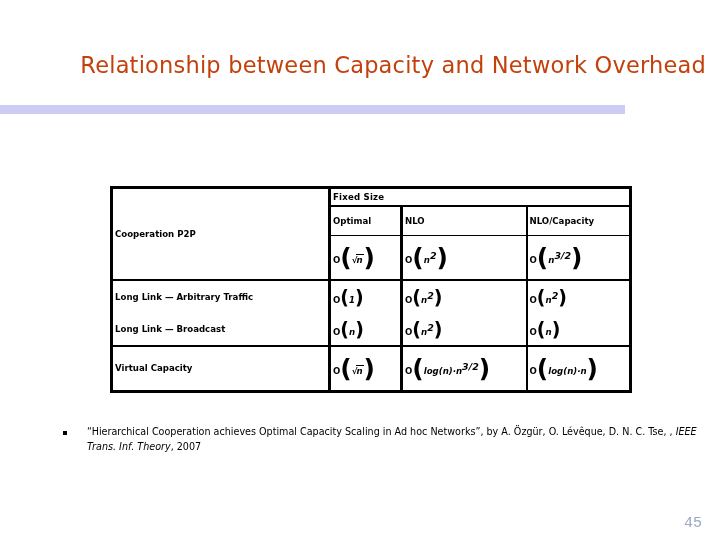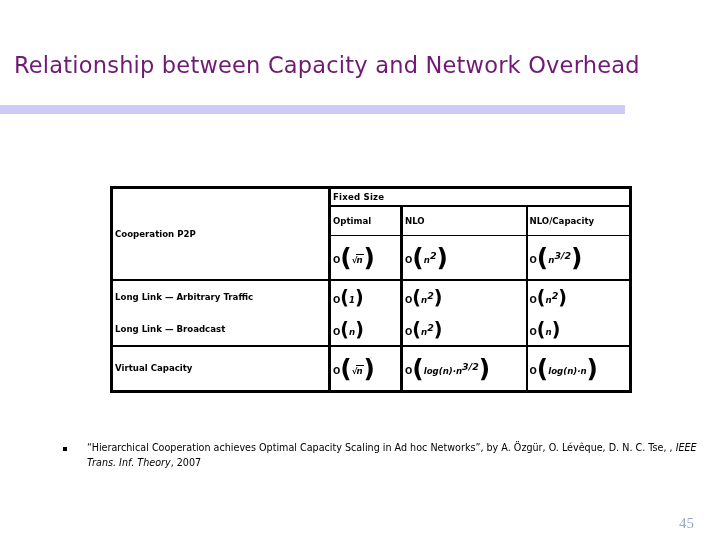--- a/index.html
+++ b/index.html
@@ -12,28 +12,29 @@
     height: 540px;
     position: relative;
     overflow: hidden;
     font-family: "DejaVu Sans", sans-serif;
     color: #000000;
   }
 
   
   .slide-title {
     position: absolute;
-    left: 14px;
+    left: 6px;
     top: 52px;
     width: 700px;
     font-size: 22.5px;
     font-weight: 400;
     letter-spacing: 0.2px;
-    color: #701a75;
+    color: #c2410c;
     white-space: nowrap;
+    text-align: right;
   }
 
   .title-rule {
     position: absolute;
     left: 0px;
     top: 105px;
     width: 625px;
     height: 9px;
     background: #ccccf5;
   }
@@ -108,21 +109,21 @@
     border-top: 1px solid #000;
     padding: 0 1px 0 0;
     margin-left: -1px;
   }
   .radical { font-style: normal; }
 
   
   .citation-block {
     position: absolute;
     left: 57px;
-    top: 440px;
+    top: 424px;
     width: 640px;
   }
   .bullet-sq {
     position: absolute;
     left: 6px;
     top: 7px;
     width: 4px;
     height: 4px;
     background: #000000;
   }
@@ -133,25 +134,25 @@
     color: #000000;
     font-family: "DejaVu Sans", sans-serif;
   }
   .citation-text .jrnl {
     font-style: italic;
   }
 
   
   .page-number {
     position: absolute;
-    right: 26px;
+    right: 18px;
     bottom: 8px;
     font-size: 15px;
     color: #9aa7c7;
-    font-family: Liberation Serif, serif;
+    font-family: Liberation Mono, monospace;
   }
 </style>
 </head>
 <body>
 
 <div class="slide-title">Relationship between Capacity and Network Overhead</div>
 
 <div class="title-rule"></div>
 
 <div class="table-wrap">

